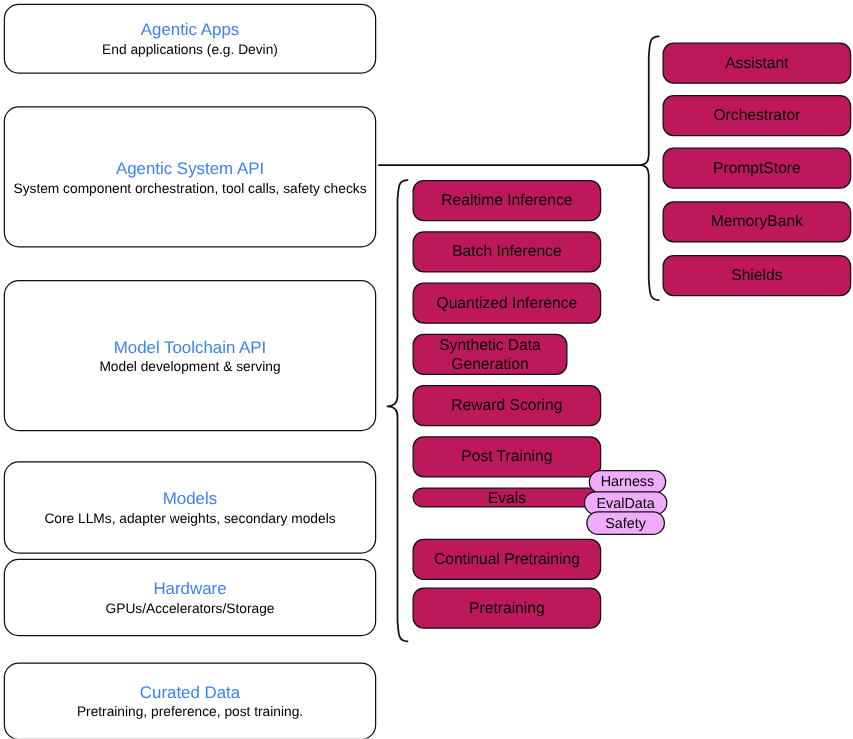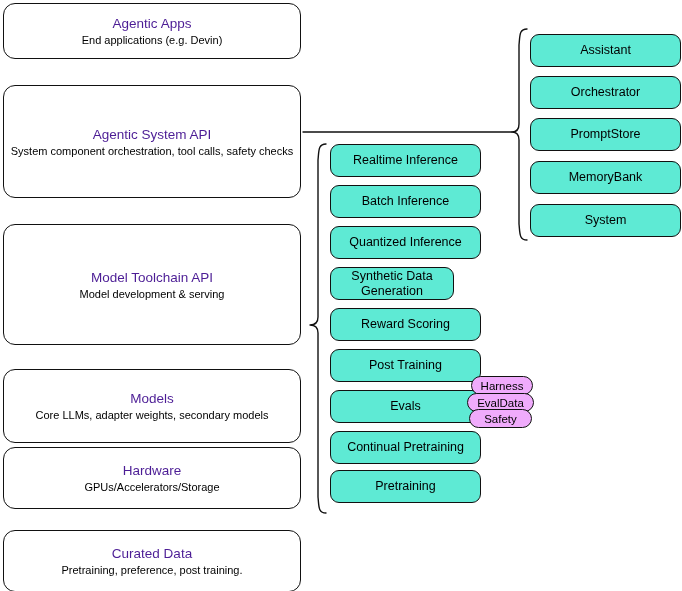--- a/index.html
+++ b/index.html
@@ -26,34 +26,34 @@
     background: #ffffff;
     display: flex;
     flex-direction: column;
     align-items: center;
     justify-content: center;
     text-align: center;
   }
   .layer-title {
     font-size: 13.5px;
     line-height: 17px;
-    color: #4c1d95;
+    color: #3b82f6;
   }
   .layer-sub {
     font-size: 11px;
     line-height: 14px;
     color: #000000;
     margin-top: 1px;
   }
   .card {
     position: absolute;
     box-sizing: border-box;
     border: 1.4px solid #111111;
     border-radius: 9px;
-    background: #5eead4;
+    background: #be185d;
     display: flex;
     align-items: center;
     justify-content: center;
     text-align: center;
     font-size: 12.5px;
     line-height: 15px;
     color: #000000;
   }
   .pill {
     position: absolute;
@@ -130,27 +130,27 @@
     <div class="layer-title">Curated Data</div>
     <div class="layer-sub">Pretraining, preference, post training.</div>
   </div>
 
   <div class="card" style="left:330px; top:144px; width:151px; height:33px;">Realtime Inference</div>
   <div class="card" style="left:330px; top:185px; width:151px; height:33px;">Batch Inference</div>
   <div class="card" style="left:330px; top:226px; width:151px; height:33px;">Quantized Inference</div>
   <div class="card" style="left:330px; top:267px; width:124px; height:33px;">Synthetic Data Generation</div>
   <div class="card" style="left:330px; top:308px; width:151px; height:33px;">Reward Scoring</div>
   <div class="card" style="left:330px; top:349px; width:151px; height:33px;">Post Training</div>
-  <div class="card" style="left:330px; top:390px; width:151px; height:33px;">Evals</div>
+  <div class="card" style="left:330px; top:390px; width:151px; height:16px;">Evals</div>
   <div class="card" style="left:330px; top:470px; width:151px; height:33px;">Pretraining</div>
   <div class="card" style="left:330px; top:431px; width:151px; height:33px;">Continual Pretraining</div>
 
   <div class="pill" style="left:471px; top:376px; width:62px; height:19px;">Harness</div>
   <div class="pill" style="left:467px; top:393px; width:67px; height:19px;">EvalData</div>
   <div class="pill" style="left:469px; top:409px; width:63px; height:19px;">Safety</div>
 
   <div class="card" style="left:530px; top:34px; width:151px; height:33px;">Assistant</div>
   <div class="card" style="left:530px; top:76px; width:151px; height:33px;">Orchestrator</div>
   <div class="card" style="left:530px; top:118px; width:151px; height:33px;">PromptStore</div>
   <div class="card" style="left:530px; top:161px; width:151px; height:33px;">MemoryBank</div>
-  <div class="card" style="left:530px; top:204px; width:151px; height:33px;">System</div>
+  <div class="card" style="left:530px; top:204px; width:151px; height:33px;">Shields</div>
 
 </div>
 
 </body></html>

